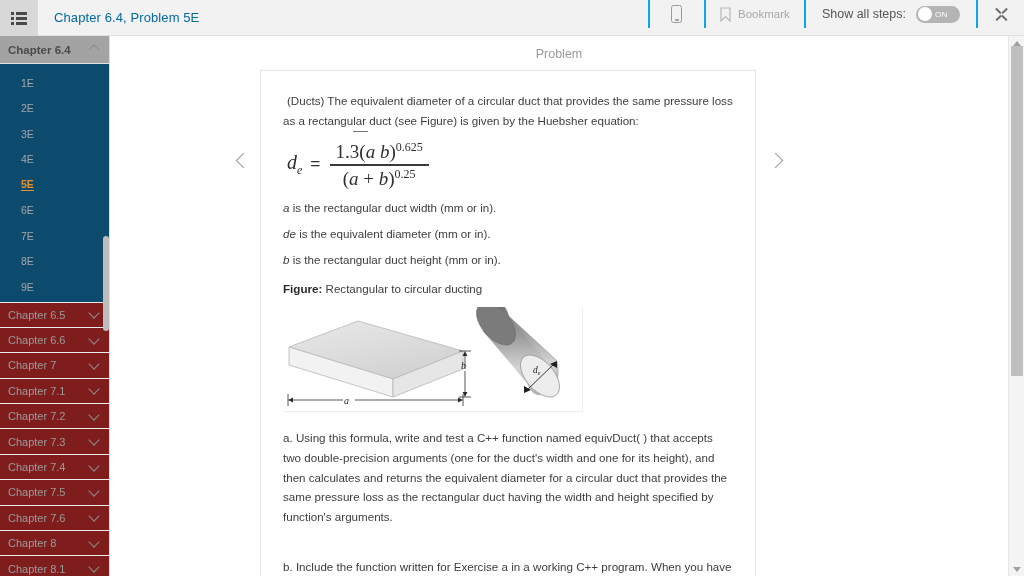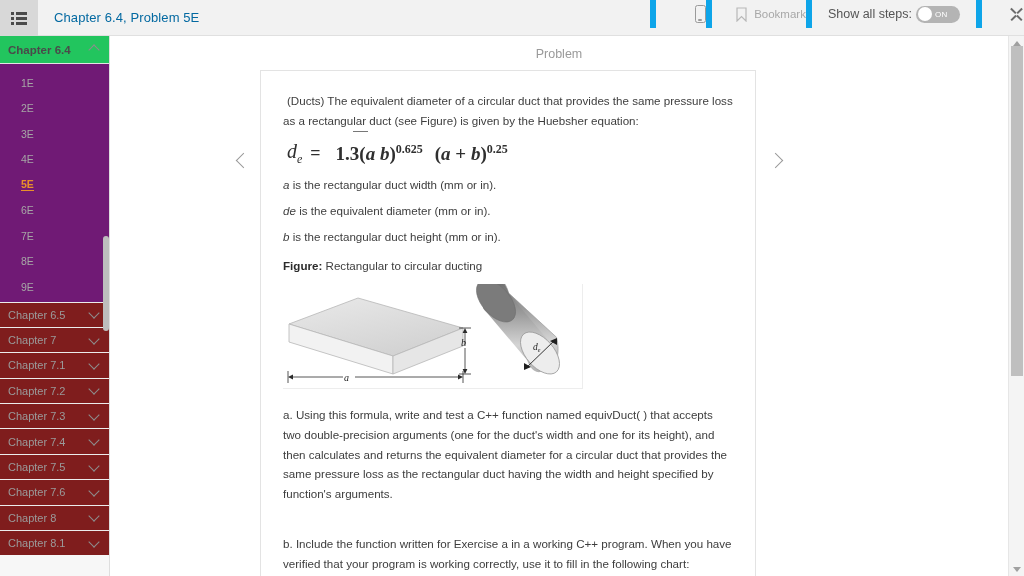--- a/index.html
+++ b/index.html
@@ -36,42 +36,42 @@
 
   #topbar-title {
     flex: 0 0 auto;
     padding-left: 16px;
     display: flex; align-items: center;
     font-size: 13px; color: #0369a1; letter-spacing: .1px;
   }
   #topbar-spacer { flex: 1 1 auto; }
 
   .tb-cell {
-    display: flex; align-items: center; justify-content: flex-end;
-    border-left: 6px solid #0ea5e9;
+    display: flex; align-items: center; justify-content: center;
+    border-left: 2px solid #0ea5e9;
     height: 28px;
   }
   #device-cell { width: 56px; cursor: pointer; }
   .phone-icon {
     width: 11px; height: 18px;
     border: 1.4px solid #9a9a9a; border-radius: 2.5px;
     position: relative;
   }
   .phone-icon::after {
     content: ""; position: absolute; left: 50%; bottom: 1.5px;
     transform: translateX(-50%);
     width: 4px; height: 1.2px; background: #9a9a9a; border-radius: 1px;
   }
 
   #bookmark-cell { width: 100px; gap: 7px; cursor: pointer; }
   .bookmark-icon { width: 11px; height: 15px; position: relative; }
   .bookmark-icon svg { display: block; }
   #bookmark-label { font-size: 11.5px; color: #a8a8a8; }
 
-  #steps-cell { padding: 8px 16px; gap: 4px; cursor: pointer; }
+  #steps-cell { padding: 8px 16px; gap: 10px; cursor: pointer; }
   #steps-label { font-size: 12.5px; color: #555; white-space: nowrap; }
   .toggle {
     width: 44px; height: 17px; border-radius: 9px;
     background: #b4b4b4; position: relative;
     display: flex; align-items: center;
   }
   .toggle .knob {
     position: absolute; left: 1.5px; top: 1.5px;
     width: 14px; height: 14px; border-radius: 50%;
     background: #ffffff;
@@ -96,38 +96,38 @@
   
   #sidebar {
     position: absolute; top: 36px; left: 0;
     width: 110px; height: 540px;
     background: #f7f7f7;
     border-right: 1px solid #dedede;
     overflow: hidden;
   }
   #chapter-header {
     height: 28px;
-    background: #22c55e;
+    background: #a3a3a3;
     border-bottom: 1px solid #e4e4e4;
     display: flex; align-items: center; justify-content: space-between;
     padding: 0 10px 0 8px;
     cursor: pointer;
   }
   #chapter-header-label { font-size: 11.5px; color: #4a4a4a; font-weight: bold; }
   .chev { width: 9px; height: 9px; position: relative; }
   .chev::before {
     content: ""; position: absolute; left: 0; top: 1px;
     width: 7px; height: 7px;
     border-right: 1.4px solid #8d8d8d; border-bottom: 1.4px solid #8d8d8d;
     transform: rotate(-135deg);
   }
   .chev.down::before { transform: rotate(45deg); top: -1px; }
 
   #problem-list {
-    background: #701a75;
+    background: #0c4a6e;
     padding: 6px 0 2px 0;
   }
   .problem-item {
     height: 25.5px;
     display: flex; align-items: center;
     padding-left: 21px;
     font-size: 10.5px; color: #a6a6a6;
     cursor: pointer;
   }
   .problem-item.active {
@@ -211,21 +211,21 @@
     color: #2f2f2f;
     position: relative;
   }
   #eq-overbar {
     position: absolute; left: 66px; top: -9px;
     width: 15px; height: 1.2px; background: #777;
   }
   #eq-lhs { font-size: 20px; font-style: italic; }
   #eq-lhs sub { font-size: 12px; font-style: italic; }
   #eq-eq { font-size: 18px; margin: 0 9px 0 8px; font-weight: bold; }
-  #eq-frac { display: inline-flex; flex-direction: row; align-items: center; font-weight: bold; }
+  #eq-frac { display: inline-flex; flex-direction: column; align-items: center; }
   #eq-num, #eq-den { font-size: 19px; white-space: nowrap; padding: 0 6px; }
   #eq-num sup, #eq-den sup { font-size: 12px; }
   #eq-bar { width: 100%; height: 1.4px; background: #3a3a3a; margin: 1px 0; }
   .it { font-style: italic; }
 
   .vardef { margin-top: 6px; }
   .vardef:first-of-type { margin-top: 10px; }
 
   #figure-caption { margin-top: 9px; }
   #figure-caption b { font-weight: bold; color: #2b2b2b; }
@@ -360,20 +360,24 @@
         <span>9E</span>
       </div>
     </div>
 
   <div id="chapter-list">
       <div class="chapter-row">
         <span>Chapter 6.5</span>
         <span class="chev down"></span>
       </div>
       <div class="chapter-row">
+        <span>Chapter 6.6</span>
+        <span class="chev down"></span>
+      </div>
+      <div class="chapter-row">
         <span>Chapter 7</span>
         <span class="chev down"></span>
       </div>
       <div class="chapter-row">
         <span>Chapter 7.1</span>
         <span class="chev down"></span>
       </div>
       <div class="chapter-row">
         <span>Chapter 7.2</span>
         <span class="chev down"></span>

